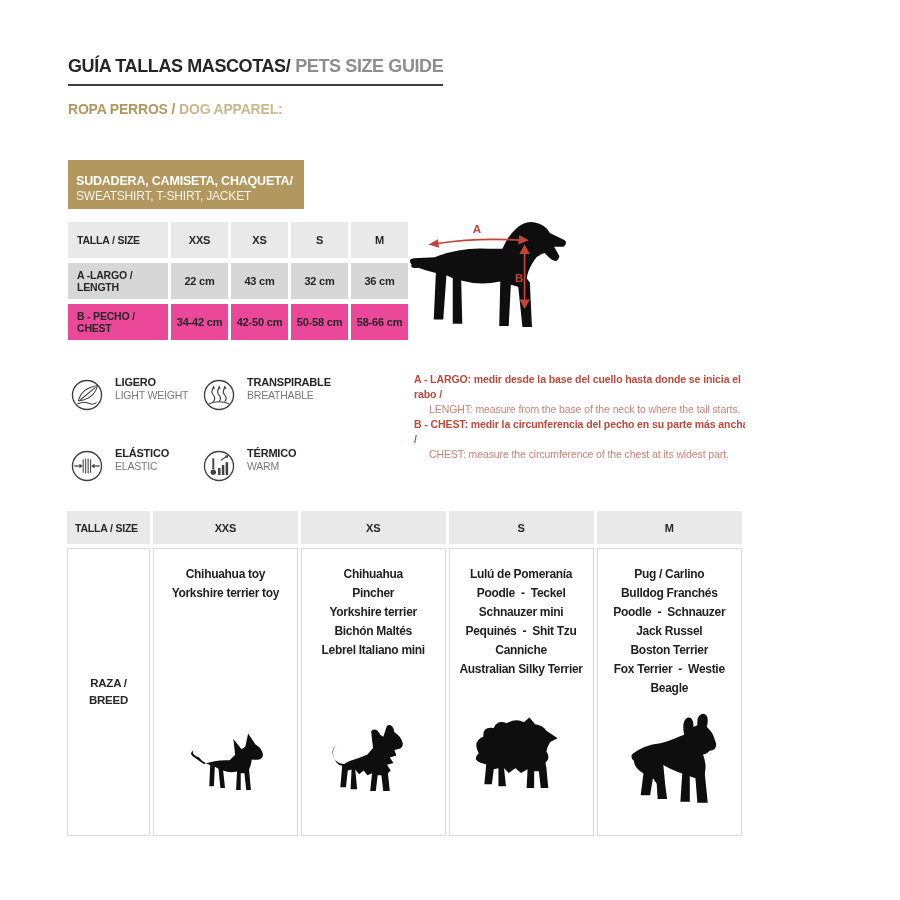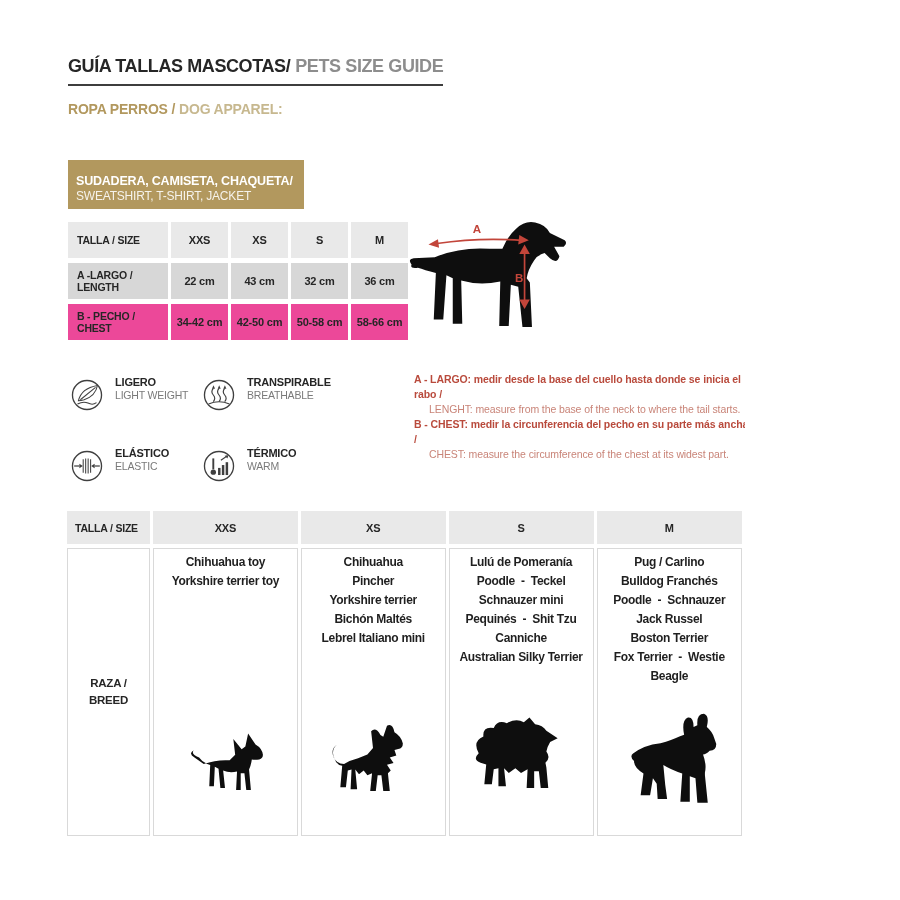--- a/index.html
+++ b/index.html
@@ -51,21 +51,21 @@
 
   
   table.breed-table{position:absolute;left:64px;top:507px;border-collapse:separate;border-spacing:3px 4px;}
   tr.bt-head td{background:#e9e9e9;height:31px;font-size:11px;font-weight:bold;
       text-align:center;vertical-align:middle;letter-spacing:-0.2px;}
   tr.bt-head td.bt-label-h{width:80px;text-align:left;padding-left:8px;font-size:10.5px;}
   tr.bt-head td.bt-size-h{width:155px;}
   tr.bt-body td{background:#fff;border:1px solid #d9d9d9;height:284px;vertical-align:top;position:relative;}
   td.bt-rowlabel{vertical-align:middle !important;text-align:center;font-size:11.5px;font-weight:bold;
       line-height:17px;white-space:pre-line;letter-spacing:-0.2px;}
-  .breeds{padding-top:3px;text-align:center;font-size:12px;font-weight:bold;
+  .breeds{padding-top:15px;text-align:center;font-size:12px;font-weight:bold;
       line-height:19px;letter-spacing:-0.3px;color:#1f1f1f;}
   .dog{position:absolute;left:50%;transform:translateX(-50%);}
   .dog svg{display:block;}
   .dog-xxs{bottom:34px;}
   .dog-xs{bottom:30px;}
   .dog-s{bottom:30px;}
   .dog-m{bottom:20px;}
 </style>
 </head>
 <body>

